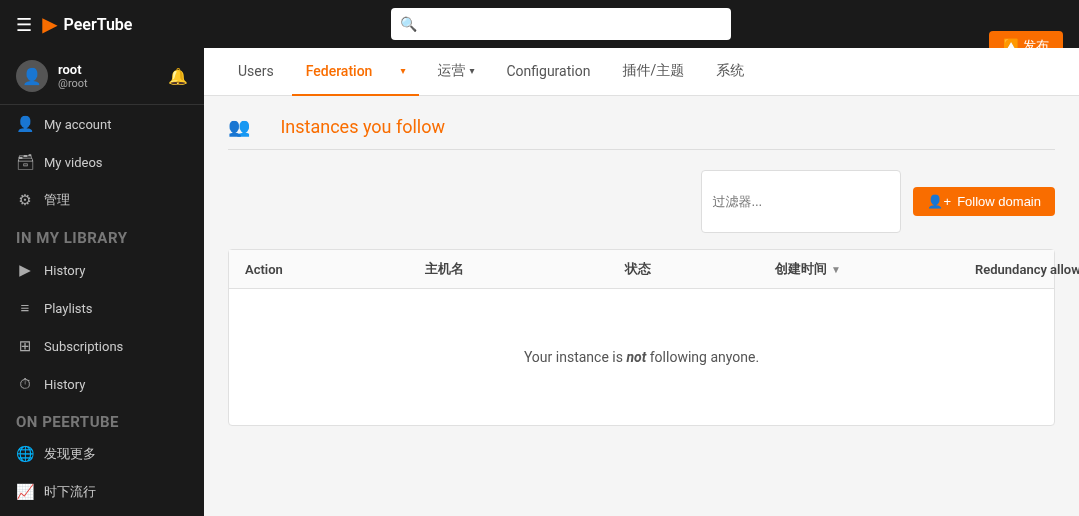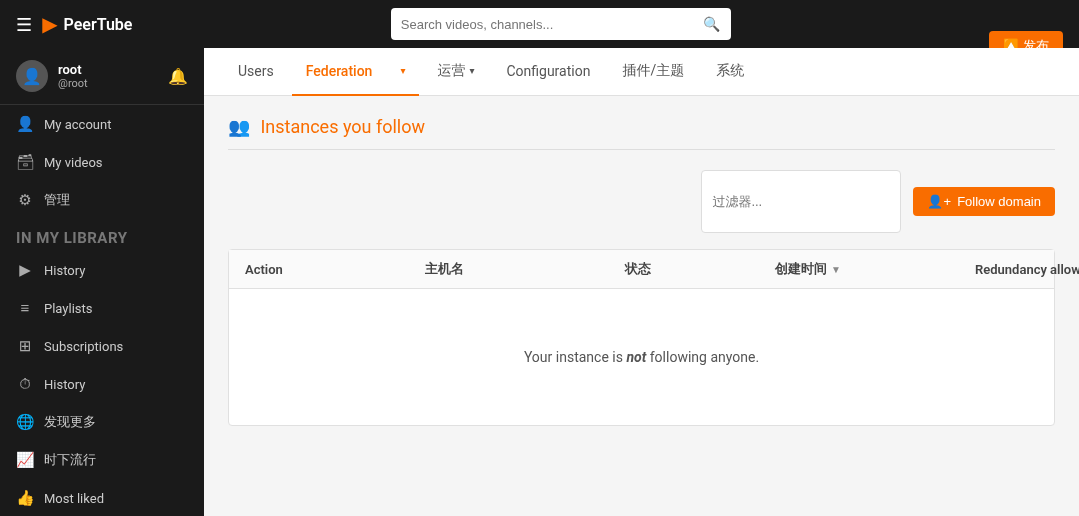--- a/index.html
+++ b/index.html
@@ -163,20 +163,21 @@
       gap: 10px;
       margin-bottom: 20px;
       padding-bottom: 12px;
       border-bottom: 1px solid #ddd;
     }
     .page-header-icon { color: #555; font-size: 18px; }
     .page-title {
       font-size: 18px;
       color: #f96d00;
       font-weight: 400;
+      margin-left: 20px;
     }
 
     .toolbar {
       display: flex;
       justify-content: flex-end;
       align-items: center;
       gap: 12px;
       margin-bottom: 16px;
     }
     .filter-input {
@@ -241,21 +242,20 @@
 <div class="navbar">
   <div class="navbar-left">
     <span class="hamburger-icon">☰</span>
     <div class="logo-area">
       <span class="logo-icon">▶</span>
       <span class="logo-text">PeerTube</span>
     </div>
   </div>
   <div class="navbar-center">
     <div class="search-bar">
-      <input type="text" placeholder="Search videos, channels..." style="">
       <span class="search-icon">🔍</span>
     </div>
   </div>
   <div class="navbar-right">
     <button class="publish-btn">🔼 发布</button>
   </div>
 </div>
 
 <div class="main-layout">
 
@@ -298,20 +298,21 @@
     </div>
     <div class="sidebar-nav-item">
       <span class="nav-icon">⊞</span>
       <span>Subscriptions</span>
     </div>
     <div class="sidebar-nav-item">
       <span class="nav-icon">⏱</span>
       <span>History</span>
     </div>
 
+    <div class="sidebar-section-label">ON PEERTUBE</div>
 
     <div class="sidebar-nav-item">
       <span class="nav-icon">🌐</span>
       <span>发现更多</span>
     </div>
     <div class="sidebar-nav-item">
       <span class="nav-icon">📈</span>
       <span>时下流行</span>
     </div>
     <div class="sidebar-nav-item">

